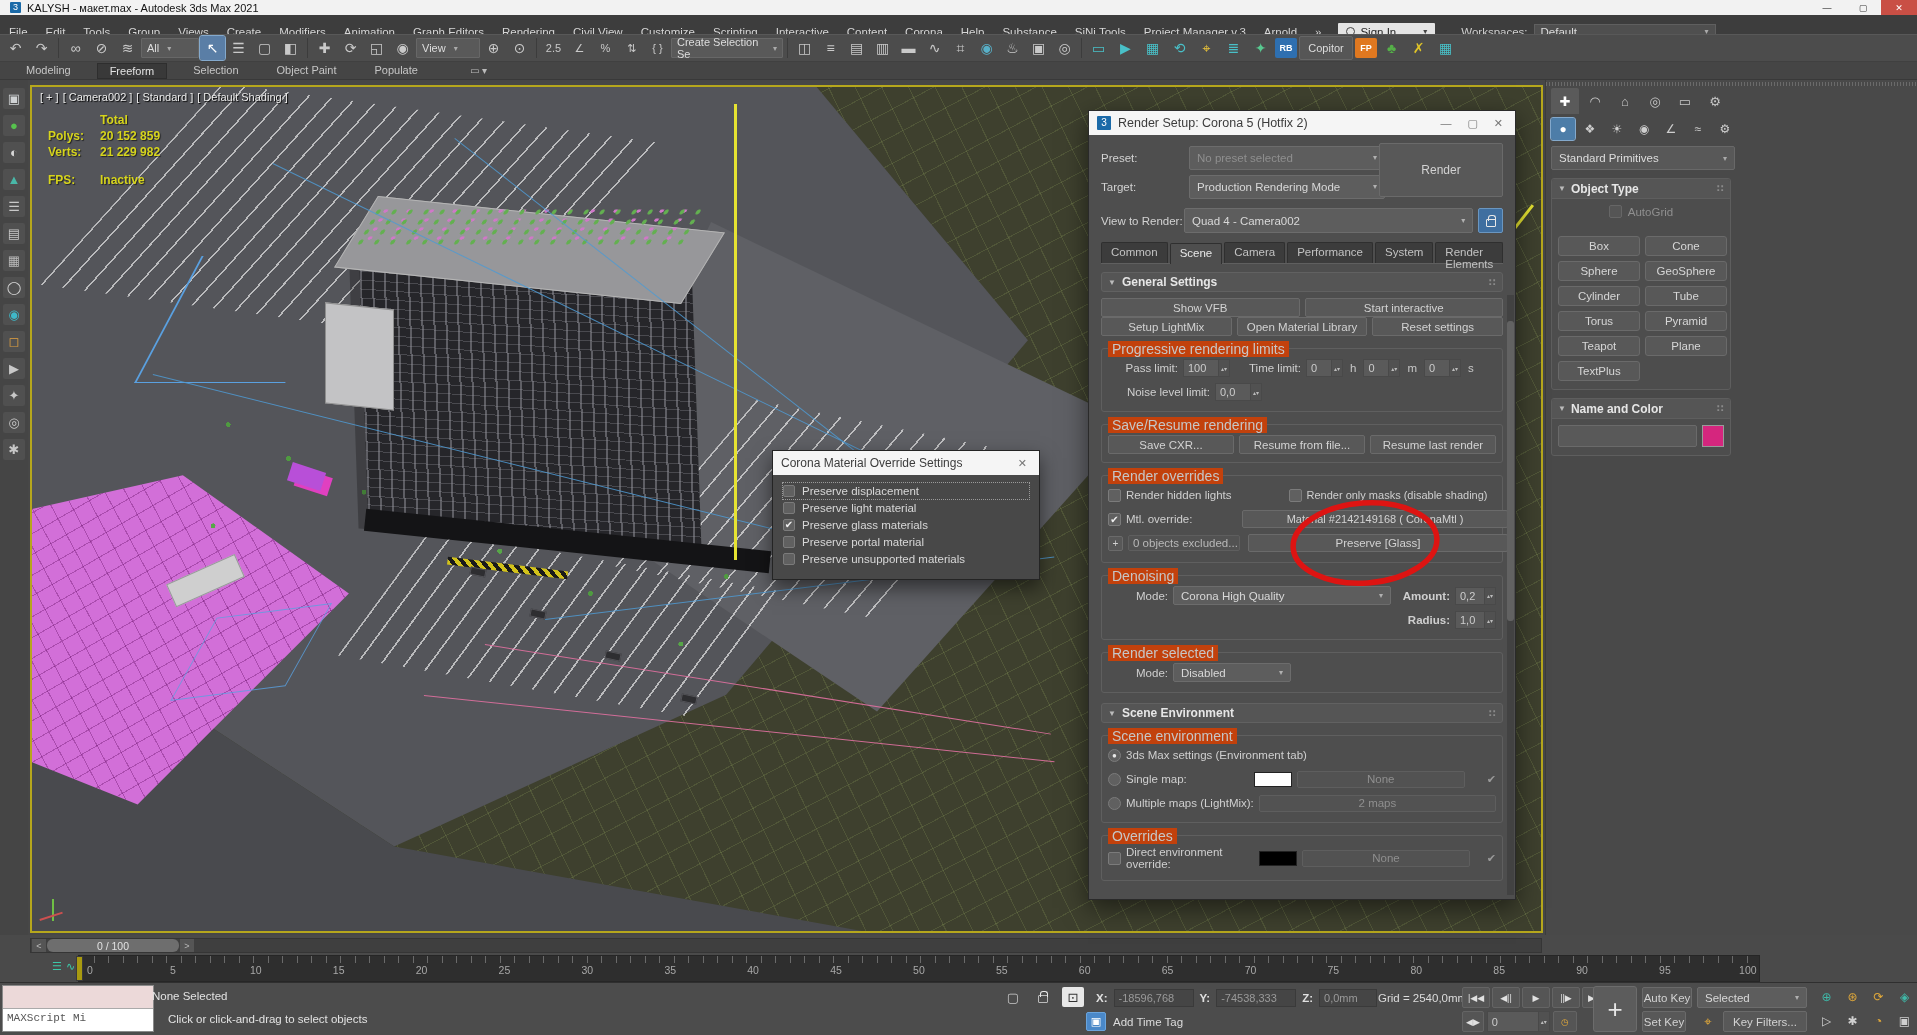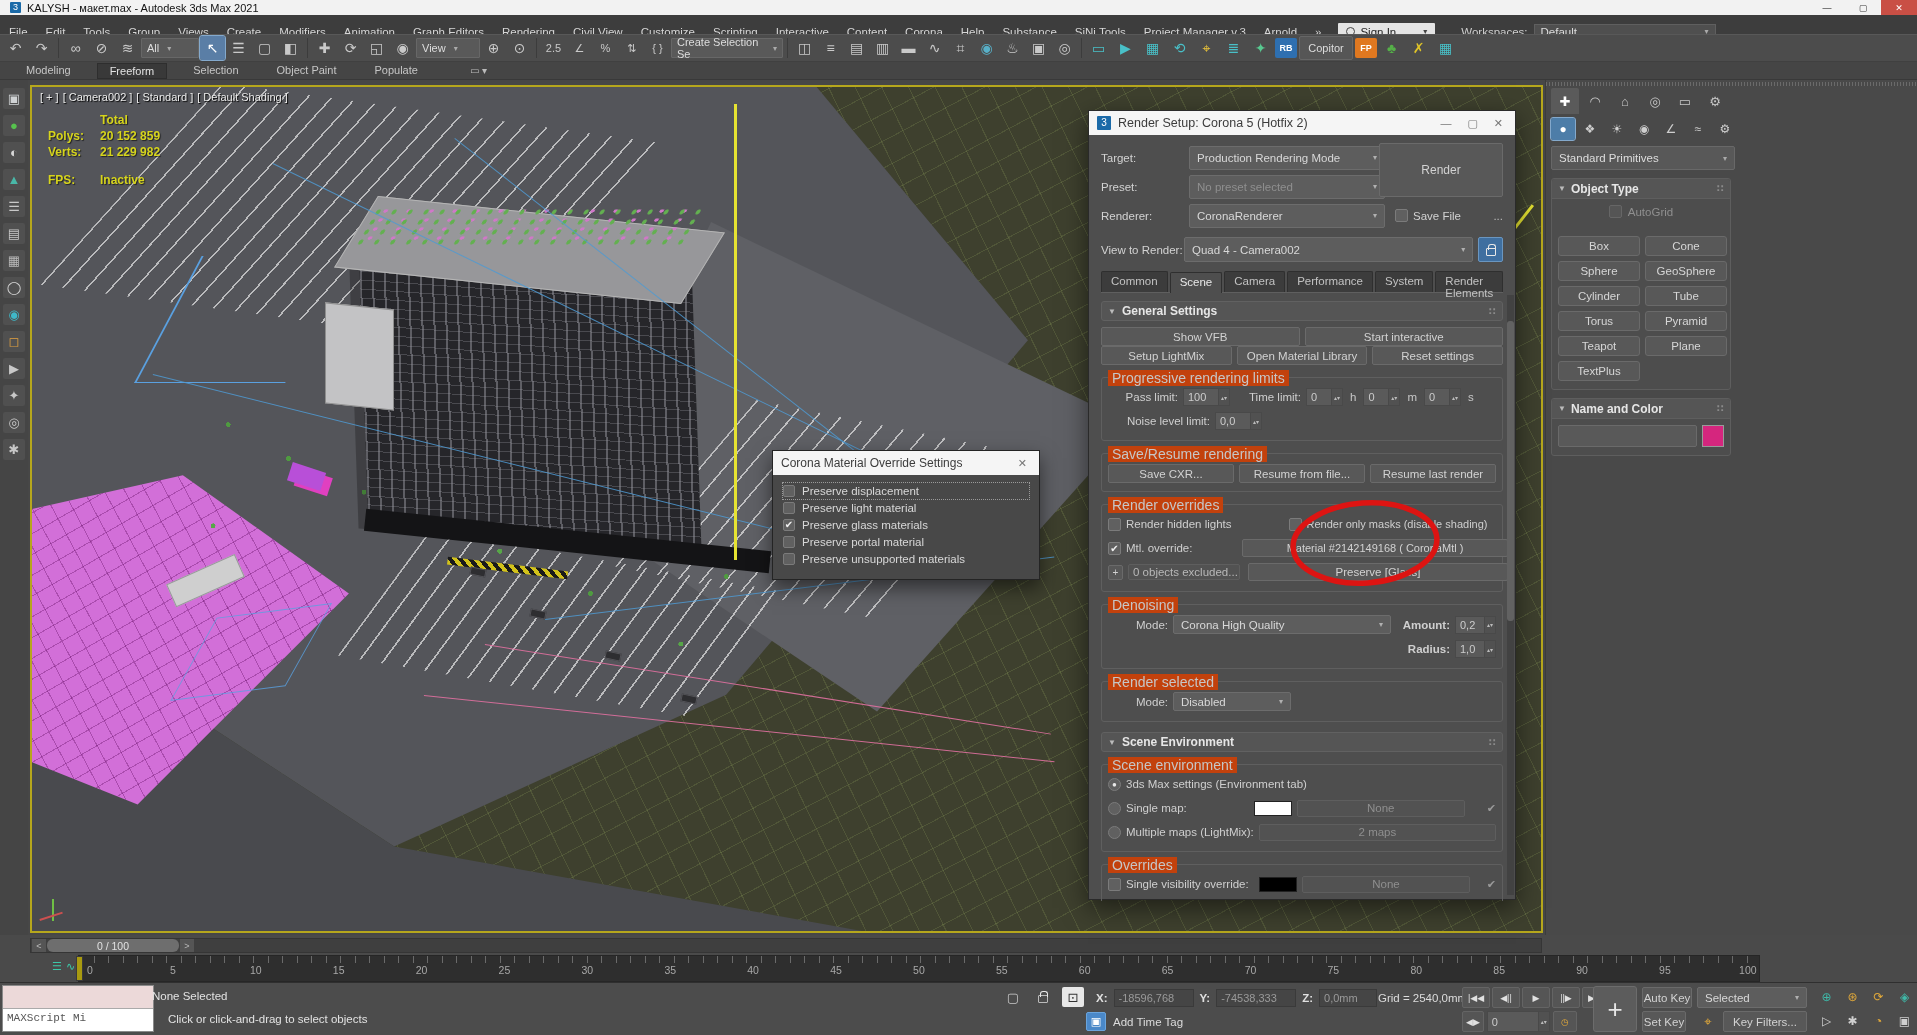--- a/index.html
+++ b/index.html
@@ -577,39 +577,30 @@
       <span>Render Setup: Corona 5 (Hotfix 2)</span>
       <span class="dlg-btns">
 
       <span>—</span>
           <span>▢</span>
           <span>✕</span>
         </span>
     </div>
     <div class="rs-body">
       <div class="rs-row">
+        <span class="rs-lab">Preset:</span>
+        <span class="dd dim" style="width:196px;height:24px">
+            <span>No preset selected</span>
+          </span>
+      </div>
+      <div class="rs-row">
         <span class="rs-lab">Target:</span>
         <span class="dd" style="width:196px;height:24px">
             <span>Production Rendering Mode</span>
           </span>
-      </div>
-      <div class="rs-row">
-        <span class="rs-lab">Preset:</span>
-        <span class="dd dim" style="width:196px;height:24px">
-            <span>No preset selected</span>
-          </span>
-      </div>
-      <div class="rs-row">
-        <span class="rs-lab">Renderer:</span>
-        <span class="dd" style="width:196px;height:24px">
-            <span>CoronaRenderer</span>
-          </span>
-        <span class="cb" style="margin-left:10px"></span>
-        <span style="margin-left:5px">Save File</span>
-        <span style="margin-left:auto;color:#bbb">...</span>
       </div>
       <button class="btn rs-render">Render</button>
       <div class="rs-row" style="margin-top:9px">
         <span class="rs-lab">View to Render:</span>
         <span class="dd" style="width:306px;height:25px">
             <span>Quad 4 - Camera002</span>
           </span>
         <span class="btn" style="width:26px;height:25px;margin-left:5px;background:#3f6fa0;border-color:#6a96c0">
             <span class="locksh"></span>
           </span>
@@ -761,21 +752,21 @@
             <span class="btn flat" style="flex:1;height:17px;color:#8f8f8f">2 maps</span>
           </div>
         </div>
 
         <div class="grp rs-grp">
           <span class="gtitle">Overrides</span>
           <div>
 
               <div class="inrow">
                 <span class="cb"></span>
-                <span class="rlab" style="width:128px">Single visibility override:</span>
+                <span class="rlab" style="width:128px">Direct environment override:</span>
                 <span class="swatch" style="background: rgb(0, 0, 0);"></span>
                 <span class="btn flat" style="width:168px;height:17px;color:#8f8f8f">None</span>
                 <span class="vcheck">✔</span>
               </div>
 
             </div>
         </div>
 
       </div>
       <div class="vlane"></div>

